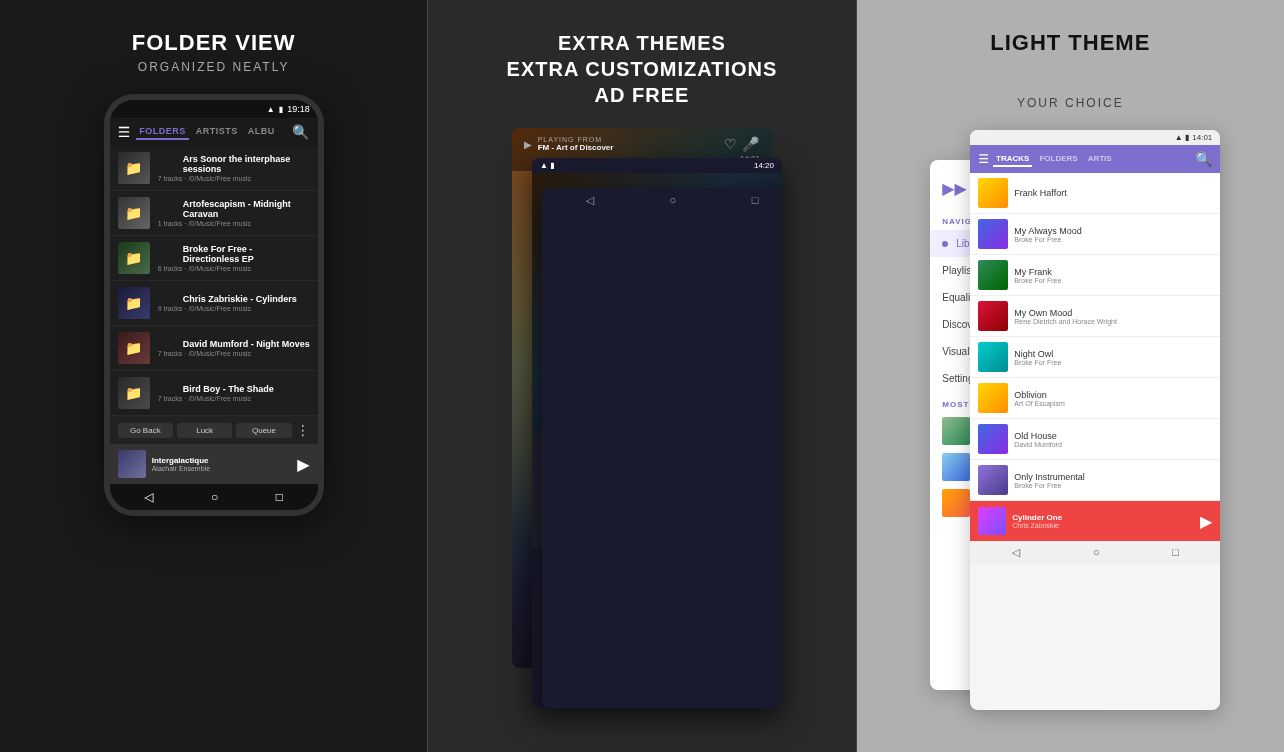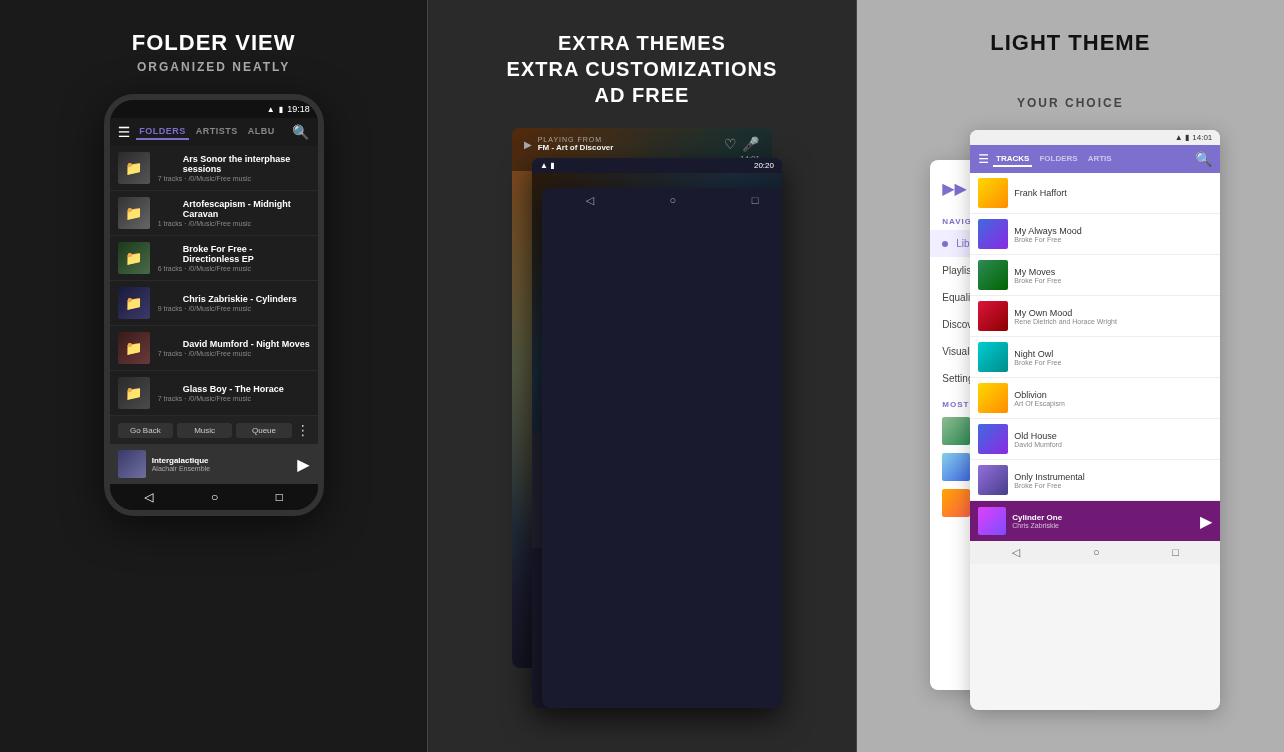--- a/index.html
+++ b/index.html
@@ -34,21 +34,21 @@
       font-size: 22px;
       font-weight: 900;
       color: #ffffff;
       letter-spacing: 1px;
       text-transform: uppercase;
     }
     .panel-2 .panel-title .main-title { font-size: 20px; line-height: 1.3; }
     .panel-3 .panel-title .main-title { color: #111111; }
     .panel-title .sub-title {
       font-size: 12px;
-      font-weight: 700;
+      font-weight: 400;
       color: #aaaaaa;
       letter-spacing: 2px;
       text-transform: uppercase;
       margin-top: 4px;
     }
     .panel-3 .panel-title .sub-title { color: #444444; margin-top: 40px; }
 
     
     .phone-mockup {
       width: 220px;
@@ -336,21 +336,21 @@
     .track-list-thumb.th2 { background: linear-gradient(135deg, #4169e1, #8a2be2); }
     .track-list-thumb.th3 { background: linear-gradient(135deg, #2e8b57, #006400); }
     .track-list-thumb.th4 { background: linear-gradient(135deg, #dc143c, #8b0000); }
     .track-list-thumb.th5 { background: linear-gradient(135deg, #00ced1, #008b8b); }
     .track-list-thumb.th6 { background: linear-gradient(135deg, #9370db, #483d8b); }
     .track-info .ti-name { font-size: 9px; color: #333; font-weight: 500; }
     .track-info .ti-artist { font-size: 7px; color: #888; }
 
     
     .np-bar-light {
-      background: #701a75;
+      background: #ef4444;
       padding: 6px 8px;
       display: flex;
       align-items: center;
       gap: 6px;
     }
     .np-bar-light .np-thumb-l { width: 28px; height: 28px; background: linear-gradient(135deg, #e040fb, #7c4dff); border-radius: 2px; flex-shrink: 0; overflow: hidden; }
     .np-bar-light .np-info-l { flex: 1; }
     .np-bar-light .np-title-l { font-size: 8px; color: #fff; font-weight: 600; }
     .np-bar-light .np-artist-l { font-size: 7px; color: rgba(255,255,255,0.7); }
     .np-bar-light .np-play-l { color: #fff; font-size: 16px; cursor: pointer; }
@@ -429,29 +429,29 @@
         <div class="folder-item">
           <div class="folder-thumb ft5">📁</div>
           <div class="folder-info">
             <div class="folder-name">David Mumford - Night Moves</div>
             <div class="folder-meta">7 tracks · /0/Music/Free music</div>
           </div>
         </div>
         <div class="folder-item">
           <div class="folder-thumb ft6">📁</div>
           <div class="folder-info">
-            <div class="folder-name">Glass Boy - The Horace</div>
+            <div class="folder-name">Bird Boy - The Shade</div>
             <div class="folder-meta">7 tracks · /0/Music/Free music</div>
           </div>
         </div>
       </div>
 
       <div class="bottom-controls">
         <button class="ctrl-btn">Go Back</button>
-        <button class="ctrl-btn">Music</button>
+        <button class="ctrl-btn">Luck</button>
         <button class="ctrl-btn">Queue</button>
         <button class="more-btn">⋮</button>
       </div>
 
       <div class="now-playing-bar">
         <div class="np-thumb ft4" style="background:linear-gradient(135deg,#3a3a6a,#7070a0);"></div>
         <div class="np-info">
           <div class="np-title">Intergalactique</div>
           <div class="np-artist">Alachair Ensemble</div>
         </div>
@@ -492,21 +492,21 @@
           </div>
           <div style="display:flex;justify-content:flex-end;font-size:8px;color:#aaa;margin-top:2px;">
             <span>14:01</span>
           </div>
         </div>
       </div>
 
       <div class="player-front-card">
         <div class="player-status-bar">
           <span>▲ ▮</span>
-          <span>20:20</span>
+          <span>14:20</span>
         </div>
 
         <div class="album-art">
           <div class="unicorn-svg">
             <svg class="unicorn-art" viewBox="0 0 200 200" xmlns="http://www.w3.org/2000/svg">
 
               <rect width="200" height="200" fill="transparent"></rect>
               <circle cx="20" cy="30" r="1" fill="white" opacity="0.6"></circle>
               <circle cx="50" cy="15" r="1.5" fill="white" opacity="0.8"></circle>
               <circle cx="80" cy="25" r="1" fill="white" opacity="0.5"></circle>
@@ -692,21 +692,21 @@
         <div class="track-list-item">
           <div class="track-list-thumb th2"></div>
           <div class="track-info">
             <div class="ti-name">My Always Mood</div>
             <div class="ti-artist">Broke For Free</div>
           </div>
         </div>
         <div class="track-list-item">
           <div class="track-list-thumb th3"></div>
           <div class="track-info">
-            <div class="ti-name">My Moves</div>
+            <div class="ti-name">My Frank</div>
             <div class="ti-artist">Broke For Free</div>
           </div>
         </div>
         <div class="track-list-item">
           <div class="track-list-thumb th4"></div>
           <div class="track-info">
             <div class="ti-name">My Own Mood</div>
             <div class="ti-artist">Rene Dietrich and Horace Wright</div>
           </div>
         </div>

